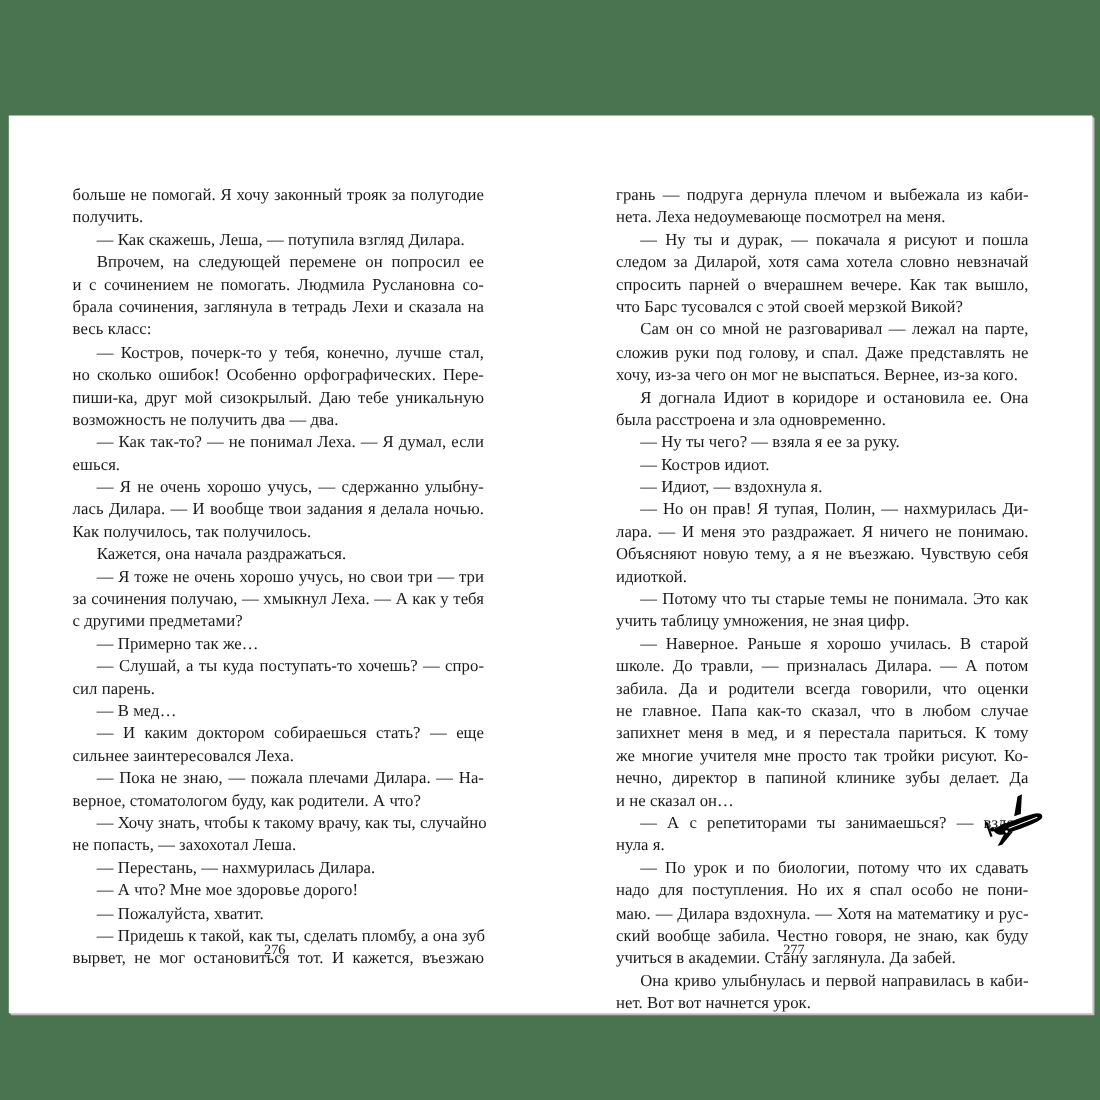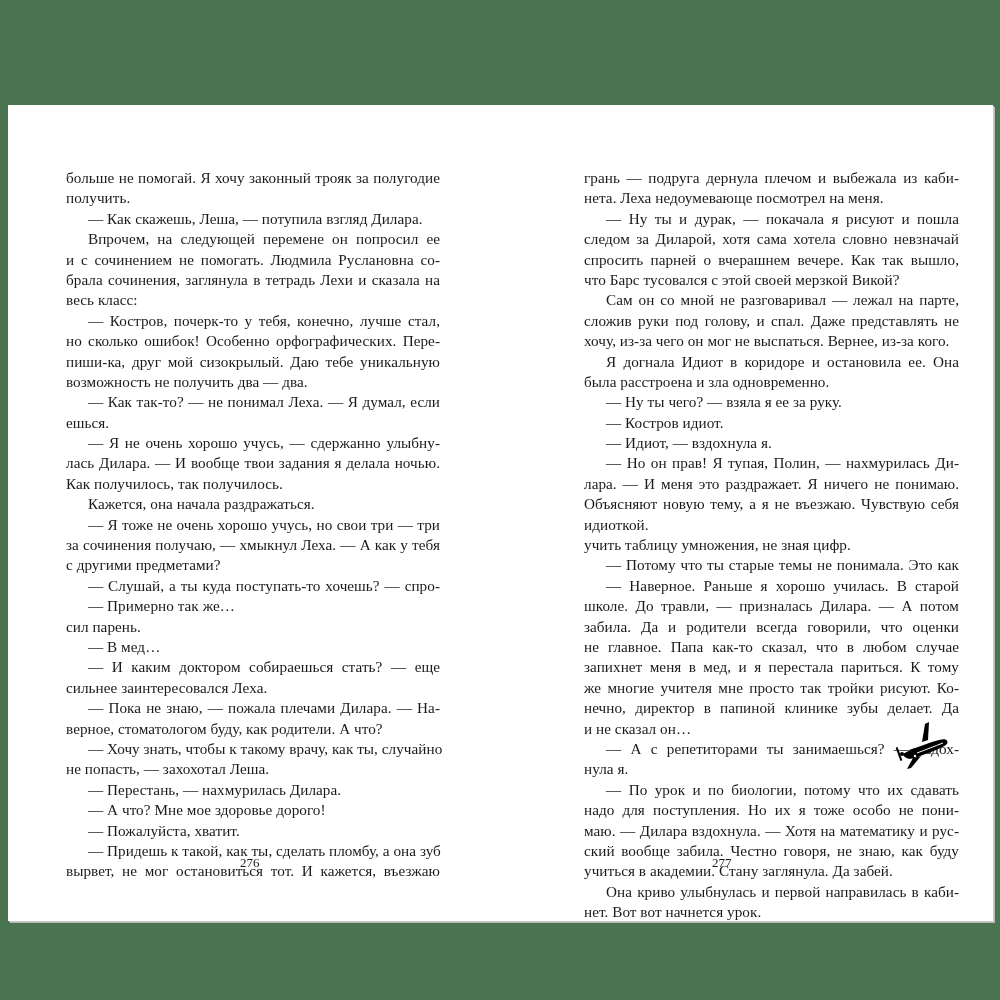--- a/index.html
+++ b/index.html
@@ -10,21 +10,21 @@
     font-family: "Liberation Serif", "DejaVu Serif", serif;
   }
   .spread {
     position: absolute; left: 8px; top: 105px;
     width: 985px; height: 816px;
     background: #ffffff;
     box-shadow: 1px 1px 0 #c8c8c8, 2px 2px 0 #b9b9b9;
   }
   .page { position: absolute; top: 63px; }
   .page.left { left: 58px; width: 374px; }
-  .page.right { left: 552px; width: 375px; margin-left: 24px; }
+  .page.right { left: 552px; width: 375px; }
   .line {
     display: block;
     height: 20.4px; line-height: 20.4px;
     font-size: 15.2px; color: #1a1a1a;
     text-align: justify; text-align-last: justify;
     white-space: nowrap; overflow: visible;
     letter-spacing: 0.05px;
   }
   .line.end { text-align-last: left; }
   .line.indent { padding-left: 22px; }
@@ -58,22 +58,22 @@
       <span class="line end">возможность не получить два — два.</span>
       <span class="line indent">— Как так-то? — не понимал Леха. — Я думал, если</span>
       <span class="line end">ешься.</span>
       <span class="line indent">— Я не очень хорошо учусь, — сдержанно улыбну-</span>
       <span class="line ">лась Дилара. — И вообще твои задания я делала ночью.</span>
       <span class="line end">Как получилось, так получилось.</span>
       <span class="line indent end">Кажется, она начала раздражаться.</span>
       <span class="line indent">— Я тоже не очень хорошо учусь, но свои три — три</span>
       <span class="line ">за сочинения получаю, — хмыкнул Леха. — А как у тебя</span>
       <span class="line end">с другими предметами?</span>
+      <span class="line indent end">— Примерно так же…</span>
       <span class="line indent">— Слушай, а ты куда поступать-то хочешь? — спро-</span>
-      <span class="line indent end">— Примерно так же…</span>
       <span class="line end">сил парень.</span>
       <span class="line indent end">— В мед…</span>
       <span class="line indent">— И каким доктором собираешься стать? — еще</span>
       <span class="line end">сильнее заинтересовался Леха.</span>
       <span class="line indent">— Пока не знаю, — пожала плечами Дилара. — На-</span>
       <span class="line end">верное, стоматологом буду, как родители. А что?</span>
       <span class="line indent">— Хочу знать, чтобы к такому врачу, как ты, случайно</span>
       <span class="line end">не попасть, — захохотал Леша.</span>
       <span class="line indent end">— Перестань, — нахмурилась Дилара.</span>
       <span class="line indent end">— А что? Мне мое здоровье дорого!</span>
@@ -95,34 +95,34 @@
       <span class="line end">хочу, из-за чего он мог не выспаться. Вернее, из-за кого.</span>
       <span class="line indent">Я догнала Идиот в коридоре и остановила ее. Она</span>
       <span class="line end">была расстроена и зла одновременно.</span>
       <span class="line indent end">— Ну ты чего? — взяла я ее за руку.</span>
       <span class="line indent end">— Костров идиот.</span>
       <span class="line indent end">— Идиот, — вздохнула я.</span>
       <span class="line indent">— Но он прав! Я тупая, Полин, — нахмурилась Ди-</span>
       <span class="line ">лара. — И меня это раздражает. Я ничего не понимаю.</span>
       <span class="line ">Объясняют новую тему, а я не въезжаю. Чувствую себя</span>
       <span class="line end">идиоткой.</span>
+      <span class="line indent">— Потому что ты старые темы не понимала. Это как</span>
       <span class="line end">учить таблицу умножения, не зная цифр.</span>
-      <span class="line indent">— Потому что ты старые темы не понимала. Это как</span>
       <span class="line indent">— Наверное. Раньше я хорошо училась. В старой</span>
       <span class="line ">школе. До травли, — призналась Дилара. — А потом</span>
       <span class="line ">забила. Да и родители всегда говорили, что оценки</span>
       <span class="line ">не главное. Папа как-то сказал, что в любом случае</span>
       <span class="line ">запихнет меня в мед, и я перестала париться. К тому</span>
       <span class="line ">же многие учителя мне просто так тройки рисуют. Ко-</span>
       <span class="line ">нечно, директор в папиной клинике зубы делает. Да</span>
       <span class="line end">и не сказал он…</span>
       <span class="line indent">— А с репетиторами ты занимаешься? — вздох-</span>
       <span class="line end">нула я.</span>
       <span class="line indent">— По урок и по биологии, потому что их сдавать</span>
-      <span class="line ">надо для поступления. Но их я тоже особо не пони-</span>
+      <span class="line ">надо для поступления. Но их я спал особо не пони-</span>
       <span class="line ">маю. — Дилара вздохнула. — Хотя на математику и рус-</span>
       <span class="line ">ский вообще забила. Честно говоря, не знаю, как буду</span>
       <span class="line end">учиться в академии. Стану заглянула. Да забей.</span>
       <span class="line indent">Она криво улыбнулась и первой направилась в каби-</span>
       <span class="line end">нет. Вот вот начнется урок.</span>
     </div>
   <div class="folio right">277</div>
 </div>
 
 <svg class="plane" viewBox="0 0 56 50">

